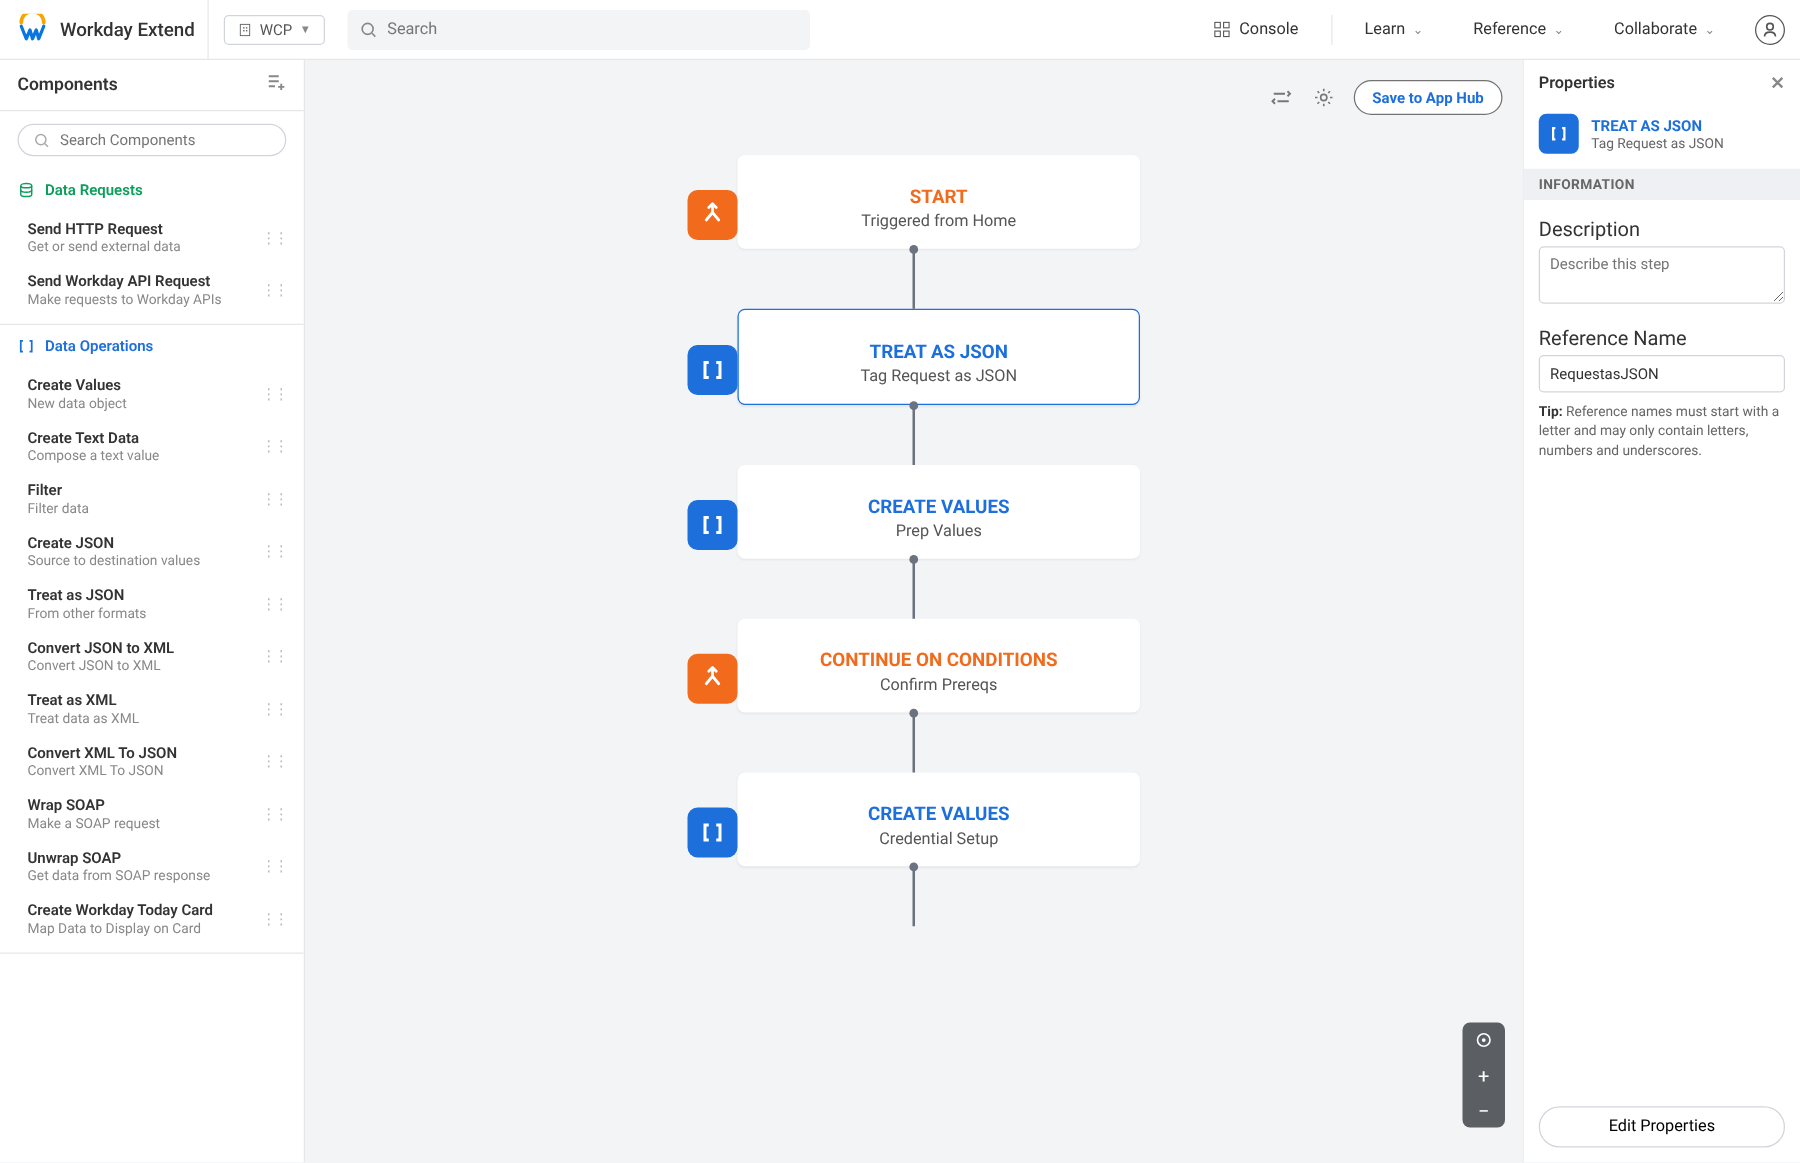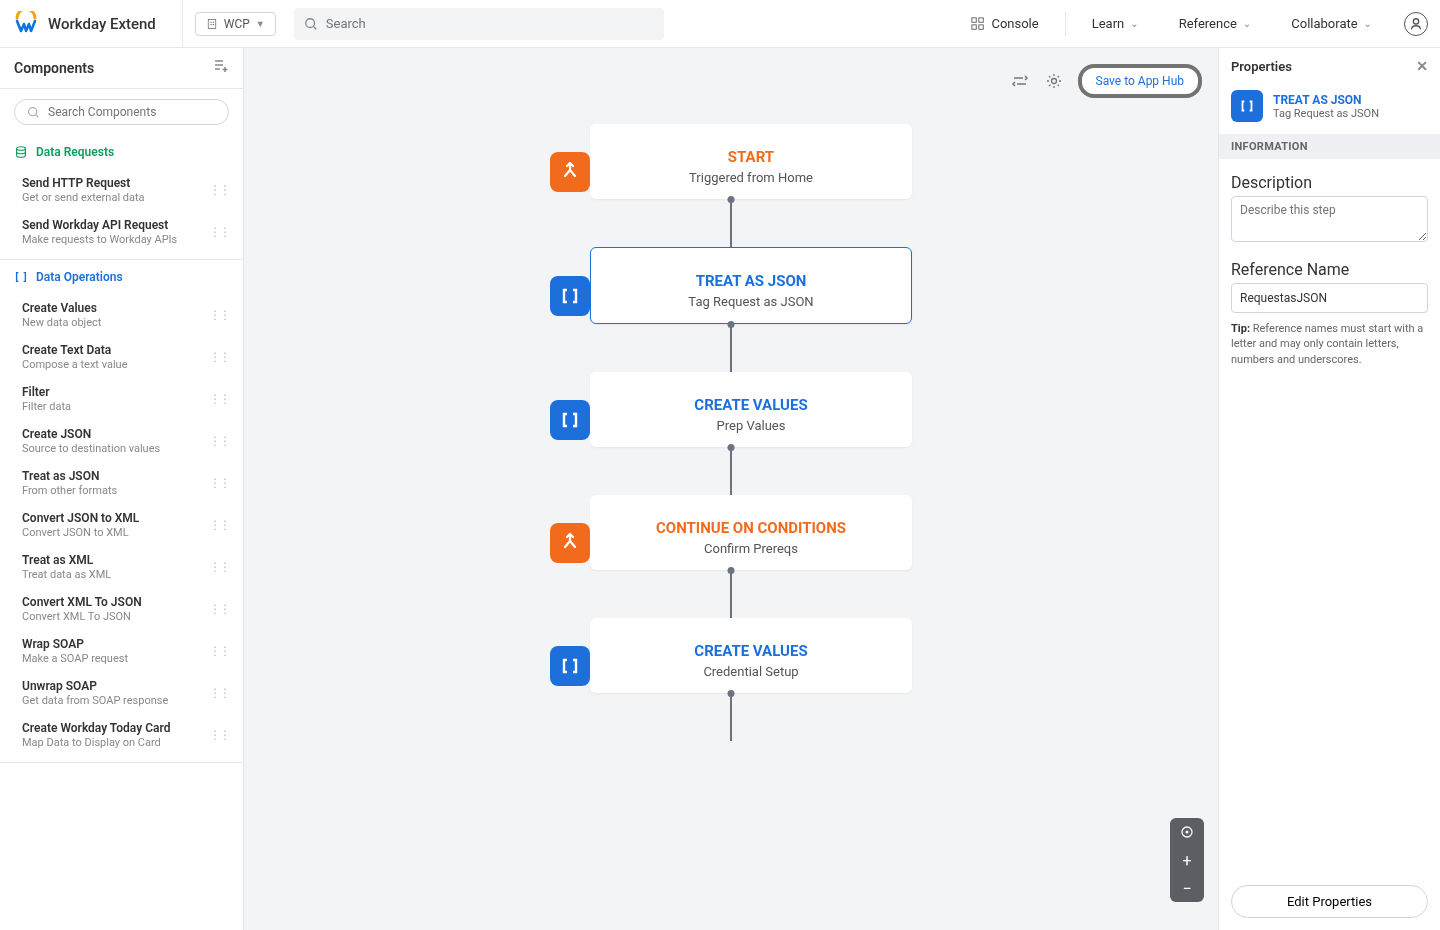--- a/index.html
+++ b/index.html
@@ -1,19 +1,19 @@
 <!DOCTYPE html>
 <html><head>
 <meta charset="utf-8">
 <style>
 * { margin:0; padding:0; box-sizing:border-box; font-family:-apple-system,BlinkMacSystemFont,"Segoe UI",Roboto,Arial,sans-serif; }
 body { background:#f3f4f6; color:#333; overflow:hidden; }
 .topbar { height:48px; background:#fff; border-bottom:1px solid #e5e7eb; display:flex; align-items:center; padding:0 12px; gap:12px; }
 .logo { width:28px; height:28px; display:flex; align-items:center; justify-content:center; }
-.brand { font-size:15px; color:#333; font-weight:500; padding-right:26px; border-right:1px solid #e5e7eb; line-height:48px;}
+.brand { font-size:15px; color:#333; font-weight:500; padding-right:10px; border-right:1px solid #e5e7eb; line-height:48px;}
 .brand-wrap { display:flex; align-items:center; gap:8px; }
 .tenant-pill { display:flex; align-items:center; gap:6px; border:1px solid #d1d5db; border-radius:4px; padding:4px 10px; font-size:12px; color:#555; cursor:pointer; }
 .search-wrap { flex:0 0 370px; display:flex; align-items:center; background:#f3f4f6; border-radius:4px; padding:0 10px; height:32px; gap:8px; margin-left:6px;}
 .search-wrap input { border:none; background:transparent; outline:none; font-size:13px; flex:1; color:#000000; }
 .top-spacer { flex:1; }
 .top-link { display:flex; align-items:center; gap:6px; padding:0 14px; font-size:13px; color:#333; cursor:pointer; height:48px;}
 .top-link .chev { color:#888; font-size:10px; }
 .top-divider { width:1px; height:24px; background:#e5e7eb; }
 .user-icon { width:24px; height:24px; border-radius:50%; border:1.5px solid #555; display:flex; align-items:center; justify-content:center; margin-left:6px; cursor:pointer;}
 
@@ -31,21 +31,21 @@
 .comp-item { display:flex; align-items:center; justify-content:space-between; padding:7px 14px 7px 22px; cursor:grab; }
 .comp-text { display:flex; flex-direction:column; gap:1px;}
 .comp-title { font-size:12px; color:#333; font-weight:600;}
 .comp-sub { font-size:11px; color:#888;}
 .drag-handle { color:#bbb; font-size:12px; letter-spacing:-2px;}
 .sidebar-scroll { overflow-y:auto; flex:1;}
 
 .canvas { flex:1; position:relative; background:#f3f4f6; overflow:hidden;}
 .canvas-toolbar { position:absolute; top:16px; right:16px; display:flex; align-items:center; gap:14px; z-index:5;}
 .ct-icon { color:#777; cursor:pointer; width:20px; height:20px; display:flex; align-items:center; justify-content:center;}
-.save-btn { border:4px solid #737373; color:#1d6fdc; background:#fff; border-radius:16px; padding:6px 14px; font-size:12px; cursor:pointer; font-weight:400;}
+.save-btn { border:1px solid #737373; color:#1d6fdc; background:#fff; border-radius:16px; padding:6px 14px; font-size:12px; cursor:pointer; font-weight:700;}
 
 .flow { position:absolute; left:50%; top:76px; transform:translateX(-50%); display:flex; flex-direction:column; align-items:center;}
 .node-wrap { display:flex; align-items:center;}
 .node-icon { width:40px; height:40px; border-radius:8px; display:flex; align-items:center; justify-content:center; margin-bottom:-20px; z-index:2; position:relative;}
 .ni-orange { background:#f26b1d; }
 .ni-blue { background:#1d6fdc; }
 .node-icon svg { stroke:#fff; }
 .node-card { width:322px; background:#fff; border-radius:6px; padding:24px 16px 14px; text-align:center; box-shadow:0 1px 2px rgba(0,0,0,0.06);}
 .node-card.selected { border:1.5px solid #1d6fdc; }
 .node-title { font-size:15px; font-weight:700; margin-bottom:4px;}

